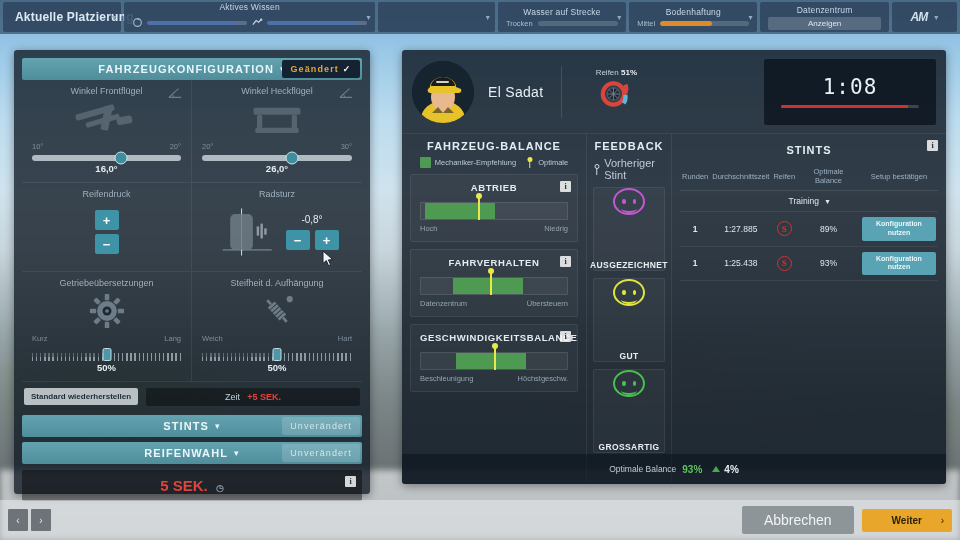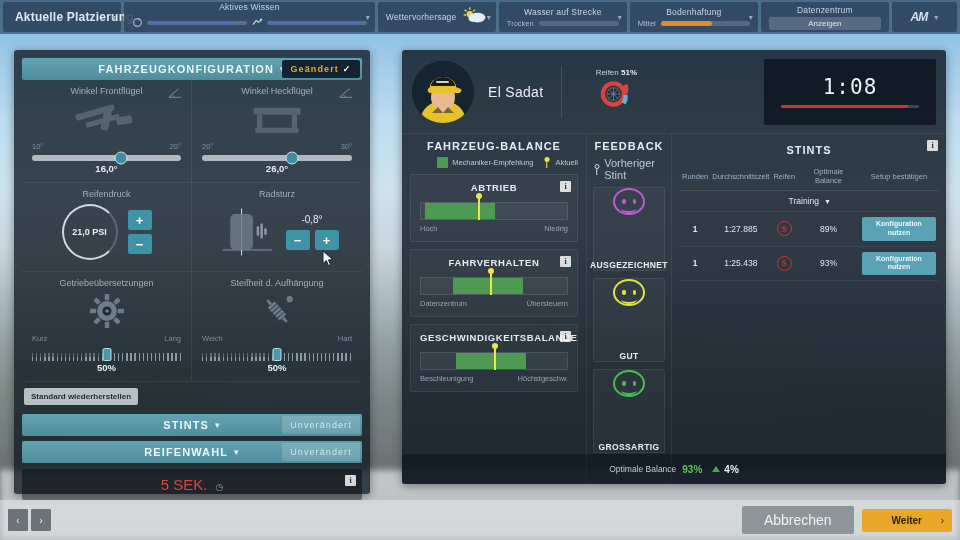--- a/index.html
+++ b/index.html
@@ -126,21 +126,21 @@
   .restore-btn { background:#b9c0c4; color:#1c2b35; font-size:8px; font-weight:bold;
                  border-radius:2px; padding:4px 7px;}
   .time-chip { flex:1; background:rgba(0,0,0,.38); border-radius:2px; padding:4px 0;
                display:flex; align-items:center; justify-content:center; gap:7px; font-size:9px; color:#c3d0da;}
   .time-chip .pen { color:#e0433b; font-weight:bold;}
 
   .collapse-bar { margin-top:5px;}
   .pitbox { margin-top:6px; background:rgba(0,0,0,.40); border-radius:2px;
             padding:6px 0 7px; position:relative; text-align:center;}
   .pitbox .t1 { font-size:8.5px; color:#b9c7d2;}
-  .pitbox .t2 { font-size:15px; font-weight:normal; color:#e0433b; margin-top:1px;}
+  .pitbox .t2 { font-size:15px; font-weight:bold; color:#e0433b; margin-top:1px;}
   .pitbox .t2 .clk { font-size:9px; color:#8a98a3; margin-left:4px;}
   .info-i { width:11px; height:11px; border-radius:1px; background:rgba(255,255,255,.82);
             color:#1c2b35; font-size:8px; font-weight:bold; display:inline-flex;
             align-items:center; justify-content:center; font-family:"Liberation Serif",serif;}
   .pitbox .info-i { position:absolute; right:6px; top:6px;}
 
   
   .right-panel {
     position:absolute; left:402px; top:50px; width:544px; height:434px;
     background: rgba(18,28,38,.84); border-radius:3px; z-index:20;
@@ -161,21 +161,21 @@
   .lap-time { font-size:21px; color:#e9eff4; font-family:"DejaVu Sans Mono", monospace; letter-spacing:1px;}
   .lap-bar { width:138px; height:3px; background:rgba(255,255,255,.18); border-radius:2px; overflow:hidden;}
   .lap-bar > i { display:block; height:100%; background:#c6362f;}
 
   .body-cols { display:flex; height:348px;}
   .col-balance { width:185px; padding:6px 8px; border-right:1px solid rgba(255,255,255,.07);}
   .col-feedback { width:85px; padding:6px 6px; border-right:1px solid rgba(255,255,255,.07);}
   .col-stints { flex:1; padding:6px 8px;}
   .col-title { text-align:center; font-size:11px; font-weight:bold; color:#e4edf3;
                letter-spacing:1px; margin-bottom:5px; position:relative;}
-  .legend-row { display:flex; align-items:center; justify-content:flex-end; gap:9px; margin-bottom:6px;}
+  .legend-row { display:flex; align-items:center; justify-content:center; gap:9px; margin-bottom:6px;}
   .legend-item { display:flex; align-items:center; gap:4px; font-size:7.5px; color:#bccbd6;}
   .sw-green { width:11px; height:11px; background:#4f9a52; border-radius:1px;}
   .pin { width:9px; height:11px; position:relative;}
   .pin i { position:absolute; left:50%; top:0; transform:translateX(-50%);
            width:5px; height:5px; border-radius:50%; background:#e8e84a;}
   .pin b { position:absolute; left:50%; top:4px; transform:translateX(-50%);
            width:1.5px; height:7px; background:#e8e84a;}
   .pin.hollow i { background:transparent; border:1.2px solid #cfdce6;}
   .pin.hollow b { background:#cfdce6;}
 
@@ -271,36 +271,20 @@
               <path d="M2 8 L6 3 L9 5 L12 2" stroke="#c3d6e6" stroke-width="1.5" fill="none"></path>
               <circle cx="12" cy="2" r="1.4" fill="#c3d6e6"></circle>
             </svg>
         </span>
         <span class="tb-bar"></span>
       </div>
       <span class="tb-chev">▾</span>
     </div>
 
     <div class="tb-cell tb-weather">
-      <div style="display:flex;align-items:center;gap:6px;">
-        <span class="lbl">Wettervorhersage</span>
-        <span>
-          <svg width="26" height="20" viewBox="0 0 30 22">
-            <g stroke="#ead447" stroke-width="1.6">
-                <path d="M9 2 L9 5"></path>
-                <path d="M3 5 L5.2 7"></path>
-                <path d="M15 5 L12.8 7"></path>
-                <path d="M2 11 L5 11"></path>
-              </g>
-            <circle cx="9" cy="10" r="3.6" fill="#ead447"></circle>
-            <ellipse cx="18" cy="14" rx="9" ry="5.6" fill="#e4eef6"></ellipse>
-            <ellipse cx="12.5" cy="14.5" rx="5" ry="4.2" fill="#e4eef6"></ellipse>
-          </svg>
-        </span>
-      </div>
       <span class="tb-chev">▾</span>
     </div>
 
     <div class="tb-cell tb-water">
       <div class="lbl">Wasser auf Strecke</div>
       <div class="inline-row">
         <span class="t">Trocken</span>
         <span class="meter">
             <i style="width:0%;background:#5aa8d8;"></i>
           </span>
@@ -402,23 +386,20 @@
           </div>
           <div class="val-center">26,0°</div>
         </div>
       </div>
     </div>
 
     <div class="grid2 cfg-row">
       <div class="cfg-cell vdiv">
         <div class="cfg-title">Reifendruck</div>
         <div class="press-row">
-          <div class="dial">
-            <span>21,0 PSI</span>
-          </div>
           <div class="btn-stack">
             <span class="sq-btn">+</span>
             <span class="sq-btn">−</span>
           </div>
         </div>
       </div>
 
       <div class="cfg-cell">
         <div class="cfg-title">Radsturz</div>
         <div class="camber-row">
@@ -497,20 +478,24 @@
         <div class="notch-track">
           <span class="notch-fillL" id="susp-fill" style="width: 50%;"></span>
           <span class="notch-knob" id="susp-knob" style="left: 50%;"></span>
         </div>
         <div class="val-center">50%</div>
       </div>
     </div>
 
     <div class="restore-row">
       <span class="restore-btn">Standard wiederherstellen</span>
+      <span class="time-chip">
+        <span>Zeit</span>
+        <span class="pen">+5 SEK.</span>
+      </span>
     </div>
 
     <div class="section-head teal collapse-bar">
       <span>STINTS</span>
       <span class="chev">▾</span>
       <span class="badge-right badge-unchanged">Unverändert</span>
     </div>
 
     <div class="section-head teal collapse-bar">
       <span>REIFENWAHL</span>
@@ -575,21 +560,21 @@
         <div class="legend-row">
           <span class="legend-item">
             <span class="sw-green"></span>
             <span>Mechaniker-Empfehlung</span>
           </span>
           <span class="legend-item">
             <span class="pin">
                 <i></i>
                 <b></b>
               </span>
-            <span>Aktuell</span>
+            <span>Optimale</span>
           </span>
         </div>
 
         <div class="bal-card">
           <span class="info-i">i</span>
           <div class="bal-title">ABTRIEB</div>
           <div class="bal-track">
             <span class="bal-fill" id="bf0" style="left: 3%; width: 48%;"></span>
             <span class="bal-marker" id="bm0" style="left: 39%;"></span>
           </div>

